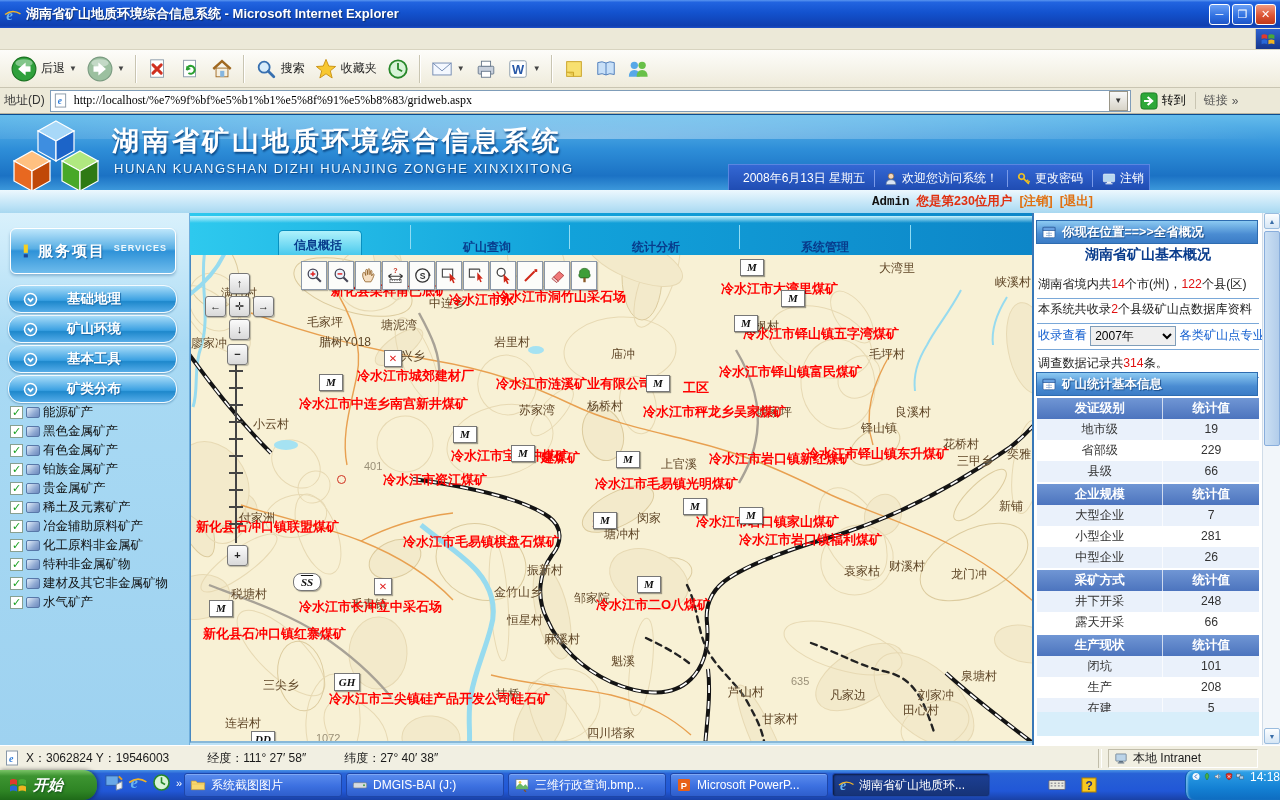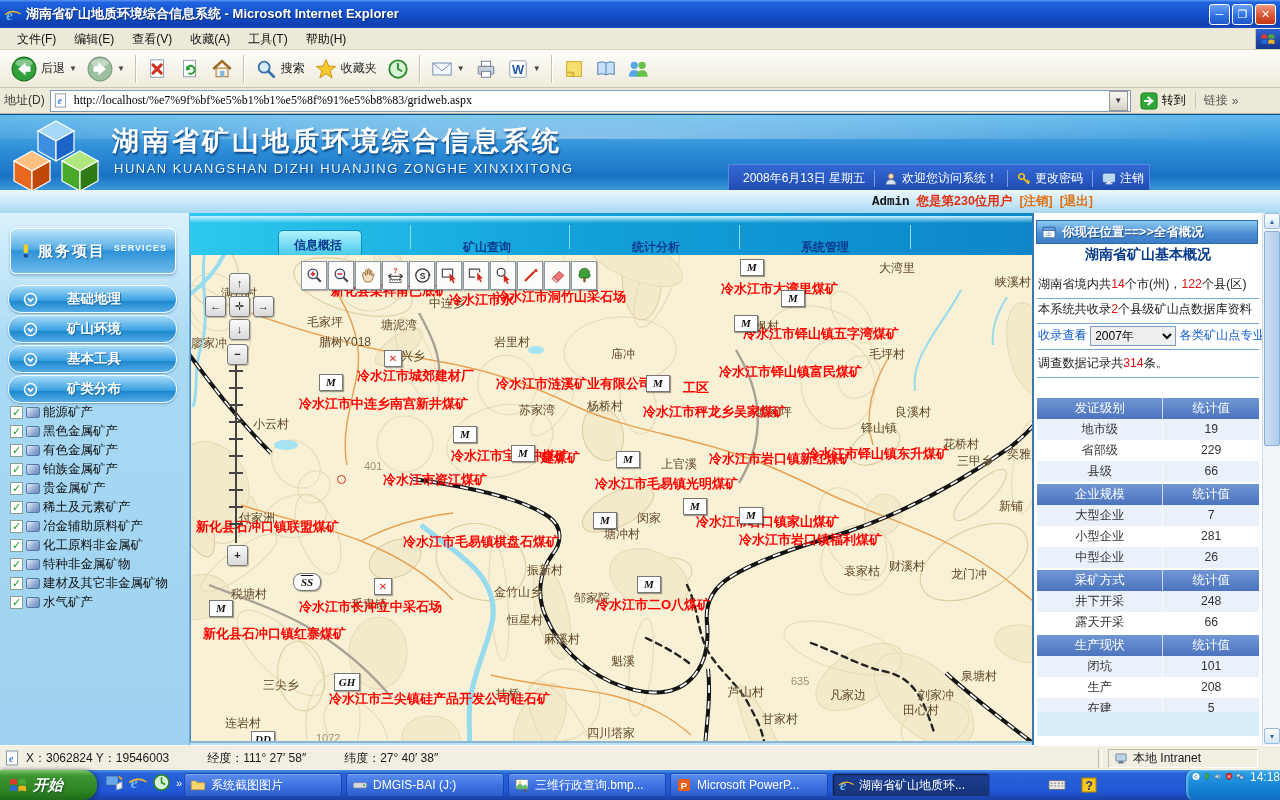--- a/index.html
+++ b/index.html
@@ -105,21 +105,21 @@
 
   
   #rightpanel{left:1032px;top:213px;width:230px;height:532px;background:#fff;border-left:2px solid #3878B8;box-sizing:border-box;}
   .rp-header{position:absolute;left:2px;width:222px;height:24px;background:linear-gradient(180deg,#8CCAF2,#4A8CD2 60%,#3B7CC6);border:1px solid #2E6CB0;display:flex;align-items:center;gap:5px;padding-left:4px;box-sizing:border-box;color:#fff;font-weight:bold;font-size:12.5px;text-shadow:1px 1px 1px #1A4C88;}
   .rp-header .ic{width:16px;height:15px;}
   #rp-title{position:absolute;left:2px;top:33px;width:224px;text-align:center;font-size:14px;font-weight:bold;color:#0A3C8C;}
   .rp-line{position:absolute;left:3px;width:222px;font-size:12.2px;color:#1A1A1A;border-bottom:1px solid #7AA8D8;padding:5px 1px;box-sizing:border-box;white-space:nowrap;}
   .rp-line .red{color:#E01010;}
   .rp-line.blue, .blue-txt{color:#1560D0;}
   #year-select{font-size:12px;width:86px;height:20px;border:1px solid #7F9DB9;vertical-align:middle;}
-  .stat-sec-row{position:absolute;left:3px;width:222px;height:21px;background:linear-gradient(180deg,#7096D4,#4C74BE);border-top:2px solid #fff;color:#fff;font-weight:normal;font-size:12.5px;display:flex;}
+  .stat-sec-row{position:absolute;left:3px;width:222px;height:21px;background:linear-gradient(180deg,#7096D4,#4C74BE);border-top:2px solid #fff;color:#fff;font-weight:bold;font-size:12.5px;display:flex;}
   .stat-row{position:absolute;left:3px;width:222px;height:21px;font-size:12.2px;color:#333;display:flex;}
   .stat-row.alt{background:#EAF1FB;}
   .sc1{width:126px;text-align:center;line-height:21px;}
   .sc2{width:96px;text-align:center;line-height:21px;border-left:1px solid rgba(255,255,255,.7);}
   #rp-footer{position:absolute;left:3px;width:222px;height:24px;background:#D8EEFA;}
 
   
   #pagescroll{left:1262px;top:213px;width:18px;height:532px;background:#F2F6FA;border-left:1px solid #D0DCE8;box-sizing:border-box;}
   .sc-btn{position:absolute;left:1px;width:16px;height:16px;background:linear-gradient(180deg,#FDFEFF,#D6E6F5);border:1px solid #9ABCDE;border-radius:2px;font-size:7px;color:#3A6EA8;text-align:center;line-height:15px;box-sizing:border-box;}
   #sc-thumb{position:absolute;left:1px;top:18px;width:16px;height:215px;background:linear-gradient(90deg,#CBDFF3,#B2CDEA);border:1px solid #89AEDC;border-radius:2px;box-sizing:border-box;}
@@ -161,21 +161,20 @@
           <path d="M1 8 Q8 2.5 15.5 7.5" stroke="#F2B428" stroke-width="1.4" fill="none"></path>
         </svg>
       </span>
     <span class="t-text">湖南省矿山地质环境综合信息系统 - Microsoft Internet Explorer</span>
     <span class="winbtn">─</span>
     <span class="winbtn">❐</span>
     <span class="winbtn close">✕</span>
   </div>
 
   <div id="menubar" class="abs">
-    <span id="menu-items"><span class="menu-item">文件(F)</span><span class="menu-item">编辑(E)</span><span class="menu-item">查看(V)</span><span class="menu-item">收藏(A)</span><span class="menu-item">工具(T)</span><span class="menu-item">帮助(H)</span></span>
     <span class="mlogo">
         <span class="ic" style="width:16px;height:16px">
           <svg viewBox="0 0 20 20">
             <path d="M2 5 Q5 3 9 5 L9 10 Q5 8 2 10 Z" fill="#E03A2E"></path>
             <path d="M10.5 5 Q14 3 18 5 L18 10 Q14 8 10.5 10 Z" fill="#48A838"></path>
             <path d="M2 11.5 Q5 9.5 9 11.5 L9 16.5 Q5 14.5 2 16.5 Z" fill="#2868D8"></path>
             <path d="M10.5 11.5 Q14 9.5 18 11.5 L18 16.5 Q14 14.5 10.5 16.5 Z" fill="#F0B420"></path>
           </svg>
         </span>
       </span>
@@ -847,20 +846,30 @@
     </div>
     <div id="rp-title">湖南省矿山基本概况</div>
     <div class="rp-line" style="top:58px" id="rp-line1"><span>湖南省境内共</span><span class="red">14</span><span>个市(州)，</span><span class="red">122</span><span>个县(区)</span></div>
     <div class="rp-line" style="top:83px" id="rp-line2"><span>本系统共收录</span><span class="red">2</span><span>个县级矿山点数据库资料</span></div>
     <div class="rp-line blue" style="top:108px;height:29px">
       <span>收录查看</span>
       <select id="year-select"><option>2007年</option></select>
       <span>各类矿山点专业</span>
     </div>
     <div class="rp-line" style="top:137px" id="rp-line4"><span>调查数据记录共</span><span class="red">314</span><span>条。</span></div>
+    <div class="rp-header" style="top:159px">
+      <span class="ic">
+          <svg viewBox="0 0 20 20">
+            <rect x="2" y="3" width="16" height="14" rx="2" fill="#fff" stroke="#2E5E9E"></rect>
+            <rect x="2" y="3" width="16" height="4.5" fill="#68A0E0" stroke="#2E5E9E"></rect>
+            <path d="M6 11 h8 M6 14 h8 M10 8.5 v7" stroke="#88A8D0"></path>
+          </svg>
+        </span>
+      <span>矿山统计基本信息</span>
+    </div>
     <div id="stats-table">
         <div class="stat-sec-row" style="top: 183px;">
           <span class="sc1">发证级别</span>
           <span class="sc2">统计值</span>
         </div>
         <div class="stat-row alt" style="top: 206px;">
           <span class="sc1">地市级</span>
           <span class="sc2">19</span>
         </div>
         <div class="stat-row" style="top: 227px;">

